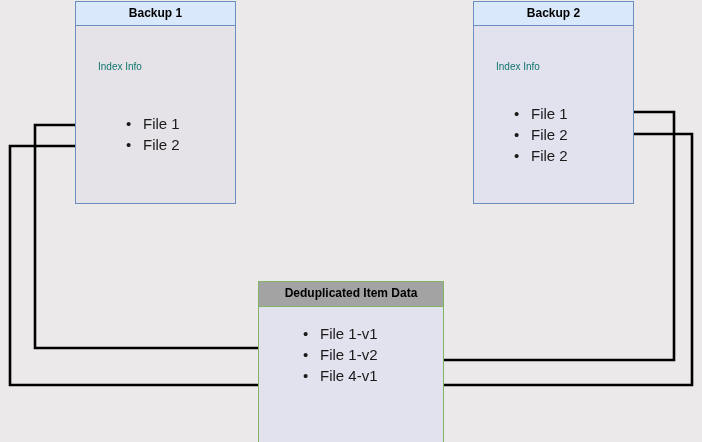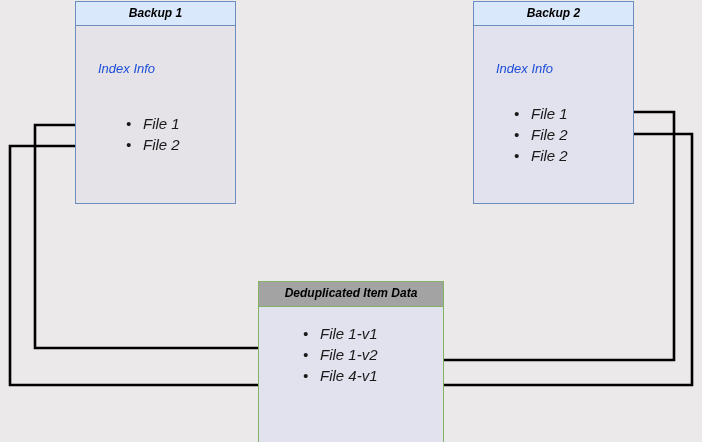--- a/index.html
+++ b/index.html
@@ -13,21 +13,20 @@
     font-family: "Liberation Sans", sans-serif;
     overflow: hidden;
     position: relative;
   }
   #canvas {
     position: absolute;
     left: 0;
     top: 0;
     width: 702px;
     height: 442px;
-    font-style: italic;
   }
   .edges {
     position: absolute;
     left: 0;
     top: 0;
     width: 702px;
     height: 442px;
     pointer-events: none;
   }
   .box {
@@ -46,22 +45,22 @@
     color: #000;
     background: #dae8fc;
     border-bottom: 1px solid #6c8ebf;
   }
   .box-body {
     position: relative;
     height: calc(100% - 24px);
   }
   .index-label {
     position: absolute;
-    font-size: 13px;
-    color: #1d4ed8;
+    font-size: 10px;
+    color: #0f766e;
     white-space: nowrap;
   }
   .file-list {
     position: absolute;
     margin: 0;
     padding: 0;
     list-style: none;
   }
   .file-list li {
     font-size: 15px;

